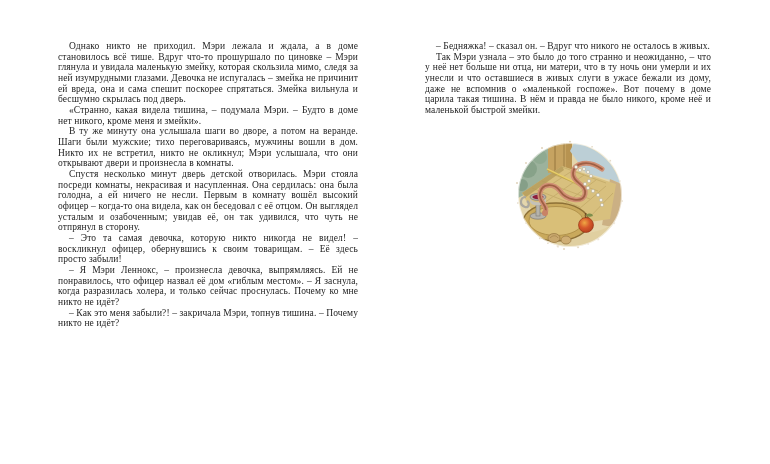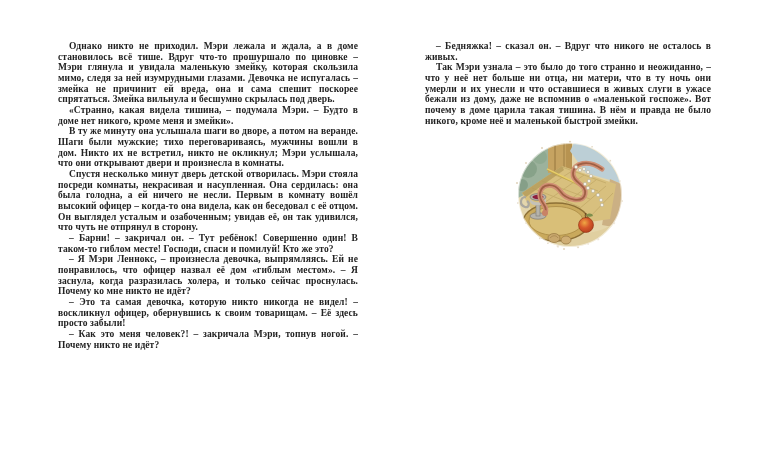--- a/index.html
+++ b/index.html
@@ -4,21 +4,20 @@
 <style>
   html, body { margin: 0; padding: 0; background: #ffffff; }
   .spread {
     position: relative;
     width: 770px;
     height: 363px;
     background: #ffffff;
     overflow: hidden;
     font-family: "Liberation Serif", "DejaVu Serif", serif;
     color: #232323;
-    font-weight: bold;
   }
   .page-text {
     position: absolute;
     font-size: 9.5px;
     line-height: 10.67px;
     text-align: justify;
     letter-spacing: 0.1px;
     overflow: hidden;
   }
   .page-text p {
@@ -58,24 +57,23 @@
 </head>
 <body>
 
 <div class="spread">
 
   <div class="page-text left-text">
       <p>Однако никто не приходил. Мэри лежала и ждала, а в доме становилось всё тише. Вдруг что-то прошуршало по циновке – Мэри глянула и увидала маленькую змейку, которая скользила мимо, следя за ней изумрудными глазами. Девочка не испугалась – змейка не причинит ей вреда, она и сама спешит поскорее спрятаться. Змейка вильнула и бесшумно скрылась под дверь.</p>
       <p>«Странно, какая видела тишина, – подумала Мэри. – Будто в доме нет никого, кроме меня и змейки».</p>
       <p>В ту же минуту она услышала шаги во дворе, а потом на веранде. Шаги были мужские; тихо переговариваясь, мужчины вошли в дом. Никто их не встретил, никто не окликнул; Мэри услышала, что они открывают двери и произнесла в комнаты.</p>
       <p>Спустя несколько минут дверь детской отворилась. Мэри стояла посреди комнаты, некрасивая и насупленная. Она сердилась: она была голодна, а ей ничего не несли. Первым в комнату вошёл высокий офицер – когда-то она видела, как он беседовал с её отцом. Он выглядел усталым и озабоченным; увидав её, он так удивился, что чуть не отпрянул в сторону.</p>
-      <p>– Барни! – закричал он. – Тут ребёнок! Совершенно один! В таком-то гиблом месте! Господи, спаси и помилуй! Кто же это?</p>
+      <p>– Это та самая девочка, которую никто никогда не видел! – воскликнул офицер, обернувшись к своим товарищам. – Её здесь просто забыли!</p>
       <p>– Я Мэри Леннокс, – произнесла девочка, выпрямляясь. Ей не понравилось, что офицер назвал её дом «гиблым местом». – Я заснула, когда разразилась холера, и только сейчас проснулась. Почему ко мне никто не идёт?</p>
-      <p>– Это та самая девочка, которую никто никогда не видел! – воскликнул офицер, обернувшись к своим товарищам. – Её здесь просто забыли!</p>
-      <p>– Как это меня человек?! – закричала Мэри, топнув ногой. – Почему никто не идёт?</p>
+      <p>– Как это меня забыли?! – закричала Мэри, топнув тишина. – Почему никто не идёт?</p>
     </div>
 
   <div class="folio">12</div>
 
   <div class="page-text right-text">
       <p>– Бедняжка! – сказал он. – Вдруг что никого не осталось в живых.</p>
       <p>Так Мэри узнала – это было до того странно и неожиданно, – что у неё нет больше ни отца, ни матери, что в ту ночь они умерли и их унесли и что оставшиеся в живых слуги в ужасе бежали из дому, даже не вспомнив о «маленькой госпоже». Вот почему в доме царила такая тишина. В нём и правда не было никого, кроме неё и маленькой быстрой змейки.</p>
     </div>
 
   <div class="illustration">

